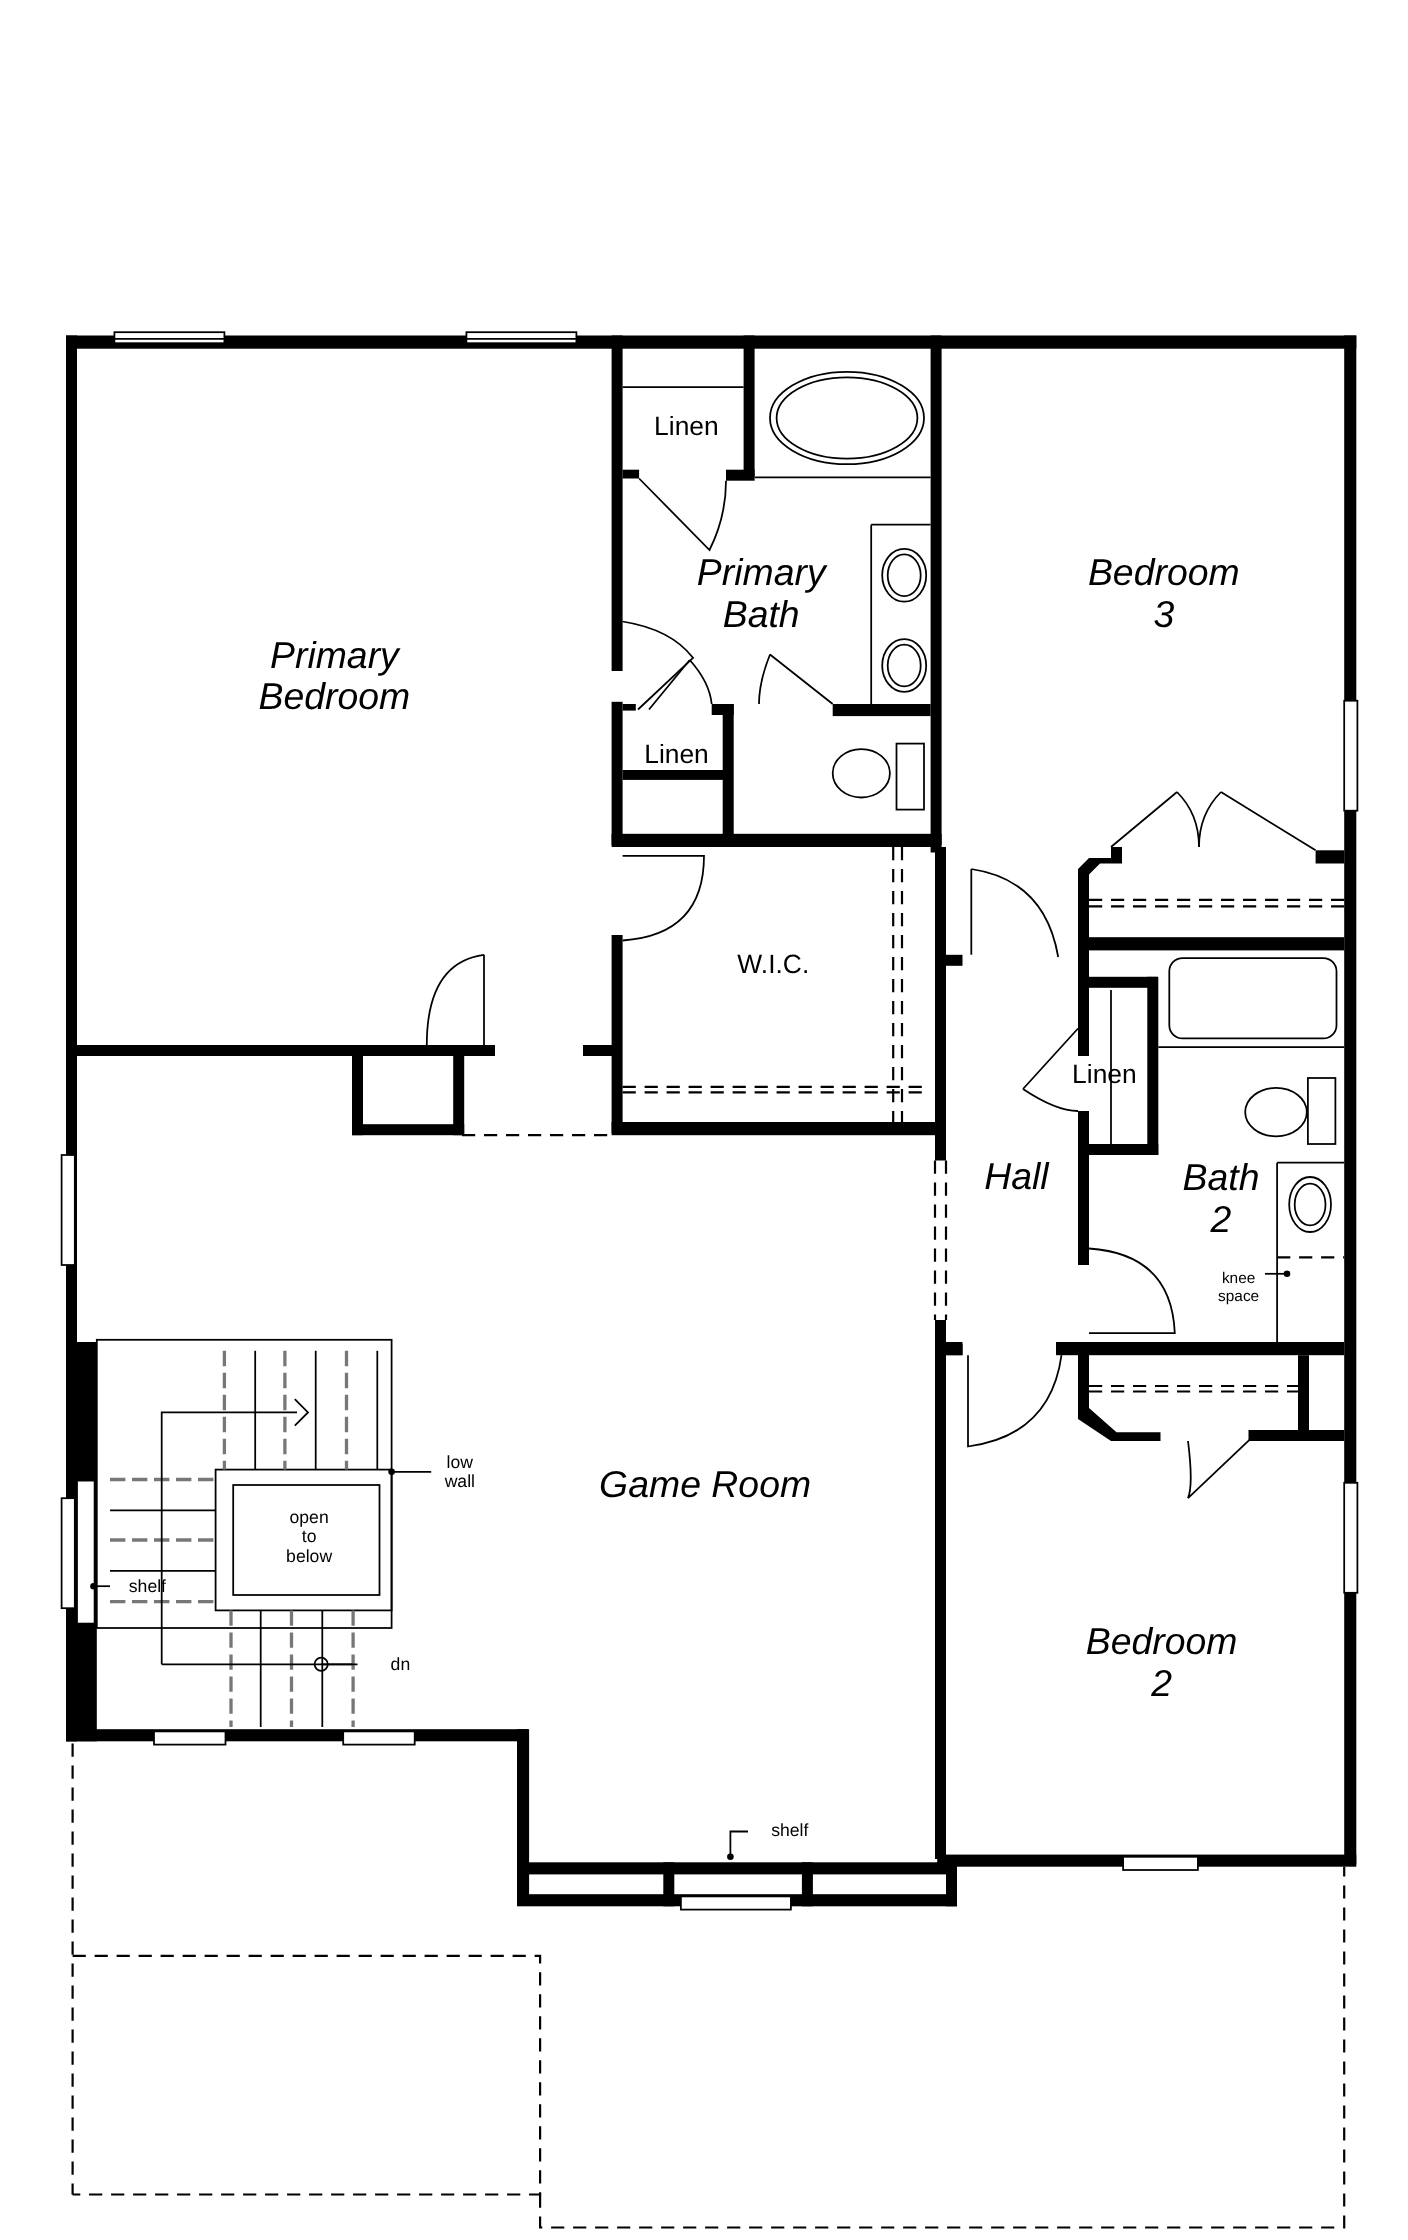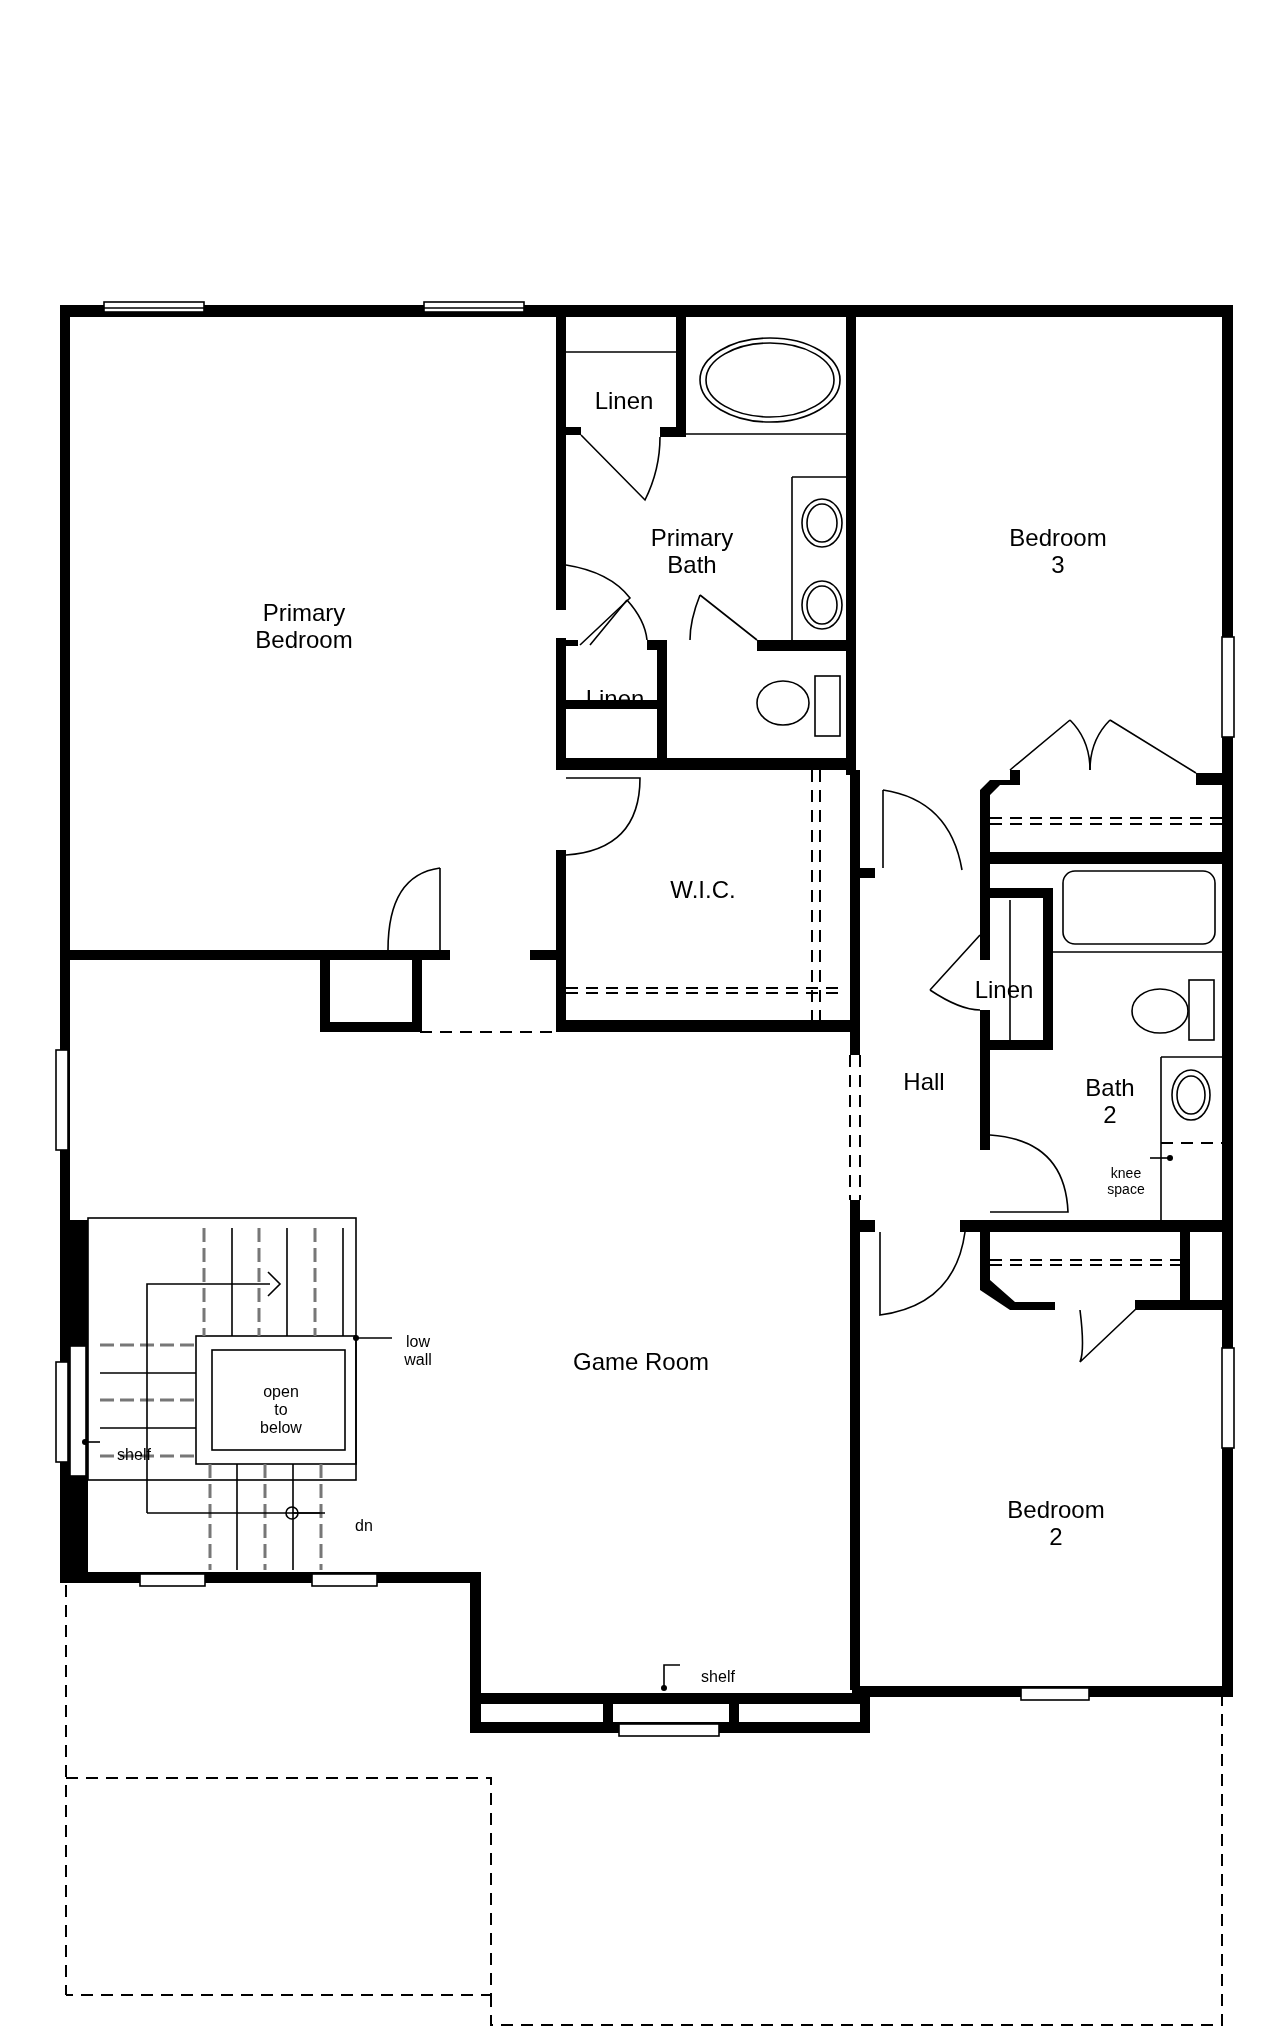--- a/index.html
+++ b/index.html
@@ -3,22 +3,22 @@
 <meta charset="utf-8">
 <style>
   html,body{margin:0;padding:0;background:#fff;}
   body{width:1280px;height:2036px;position:relative;overflow:hidden;font-family:"Liberation Sans",sans-serif;}
   svg{position:absolute;left:0;top:0;}
   .w{fill:#000;}
   .thin{stroke:#000;stroke-width:1.6;fill:none;}
   .dash{stroke:#000;stroke-width:2;fill:none;stroke-dasharray:12 8;}
   .gdash{stroke:#777;stroke-width:3;fill:none;stroke-dasharray:14 6;}
   .win{fill:#fff;stroke:#000;stroke-width:1.6;}
-  .lbl{position:absolute;color:#000;text-align:center;line-height:1.12;white-space:pre-line;transform:translate(-50%,-50%);margin-top:12px;}
-  .big{font-size:24px;}
+  .lbl{position:absolute;color:#000;text-align:center;line-height:1.12;white-space:pre-line;transform:translate(-50%,-50%);}
+  .big{font-size:34px;font-style:italic;}
   .med{font-size:24px;}
   .sm{font-size:16px;}
   .xs{font-size:14px;}
 </style>
 </head>
 <body>
 
 <svg width="1280" height="2036" viewBox="0 0 1280 2036">
 
   <g>

